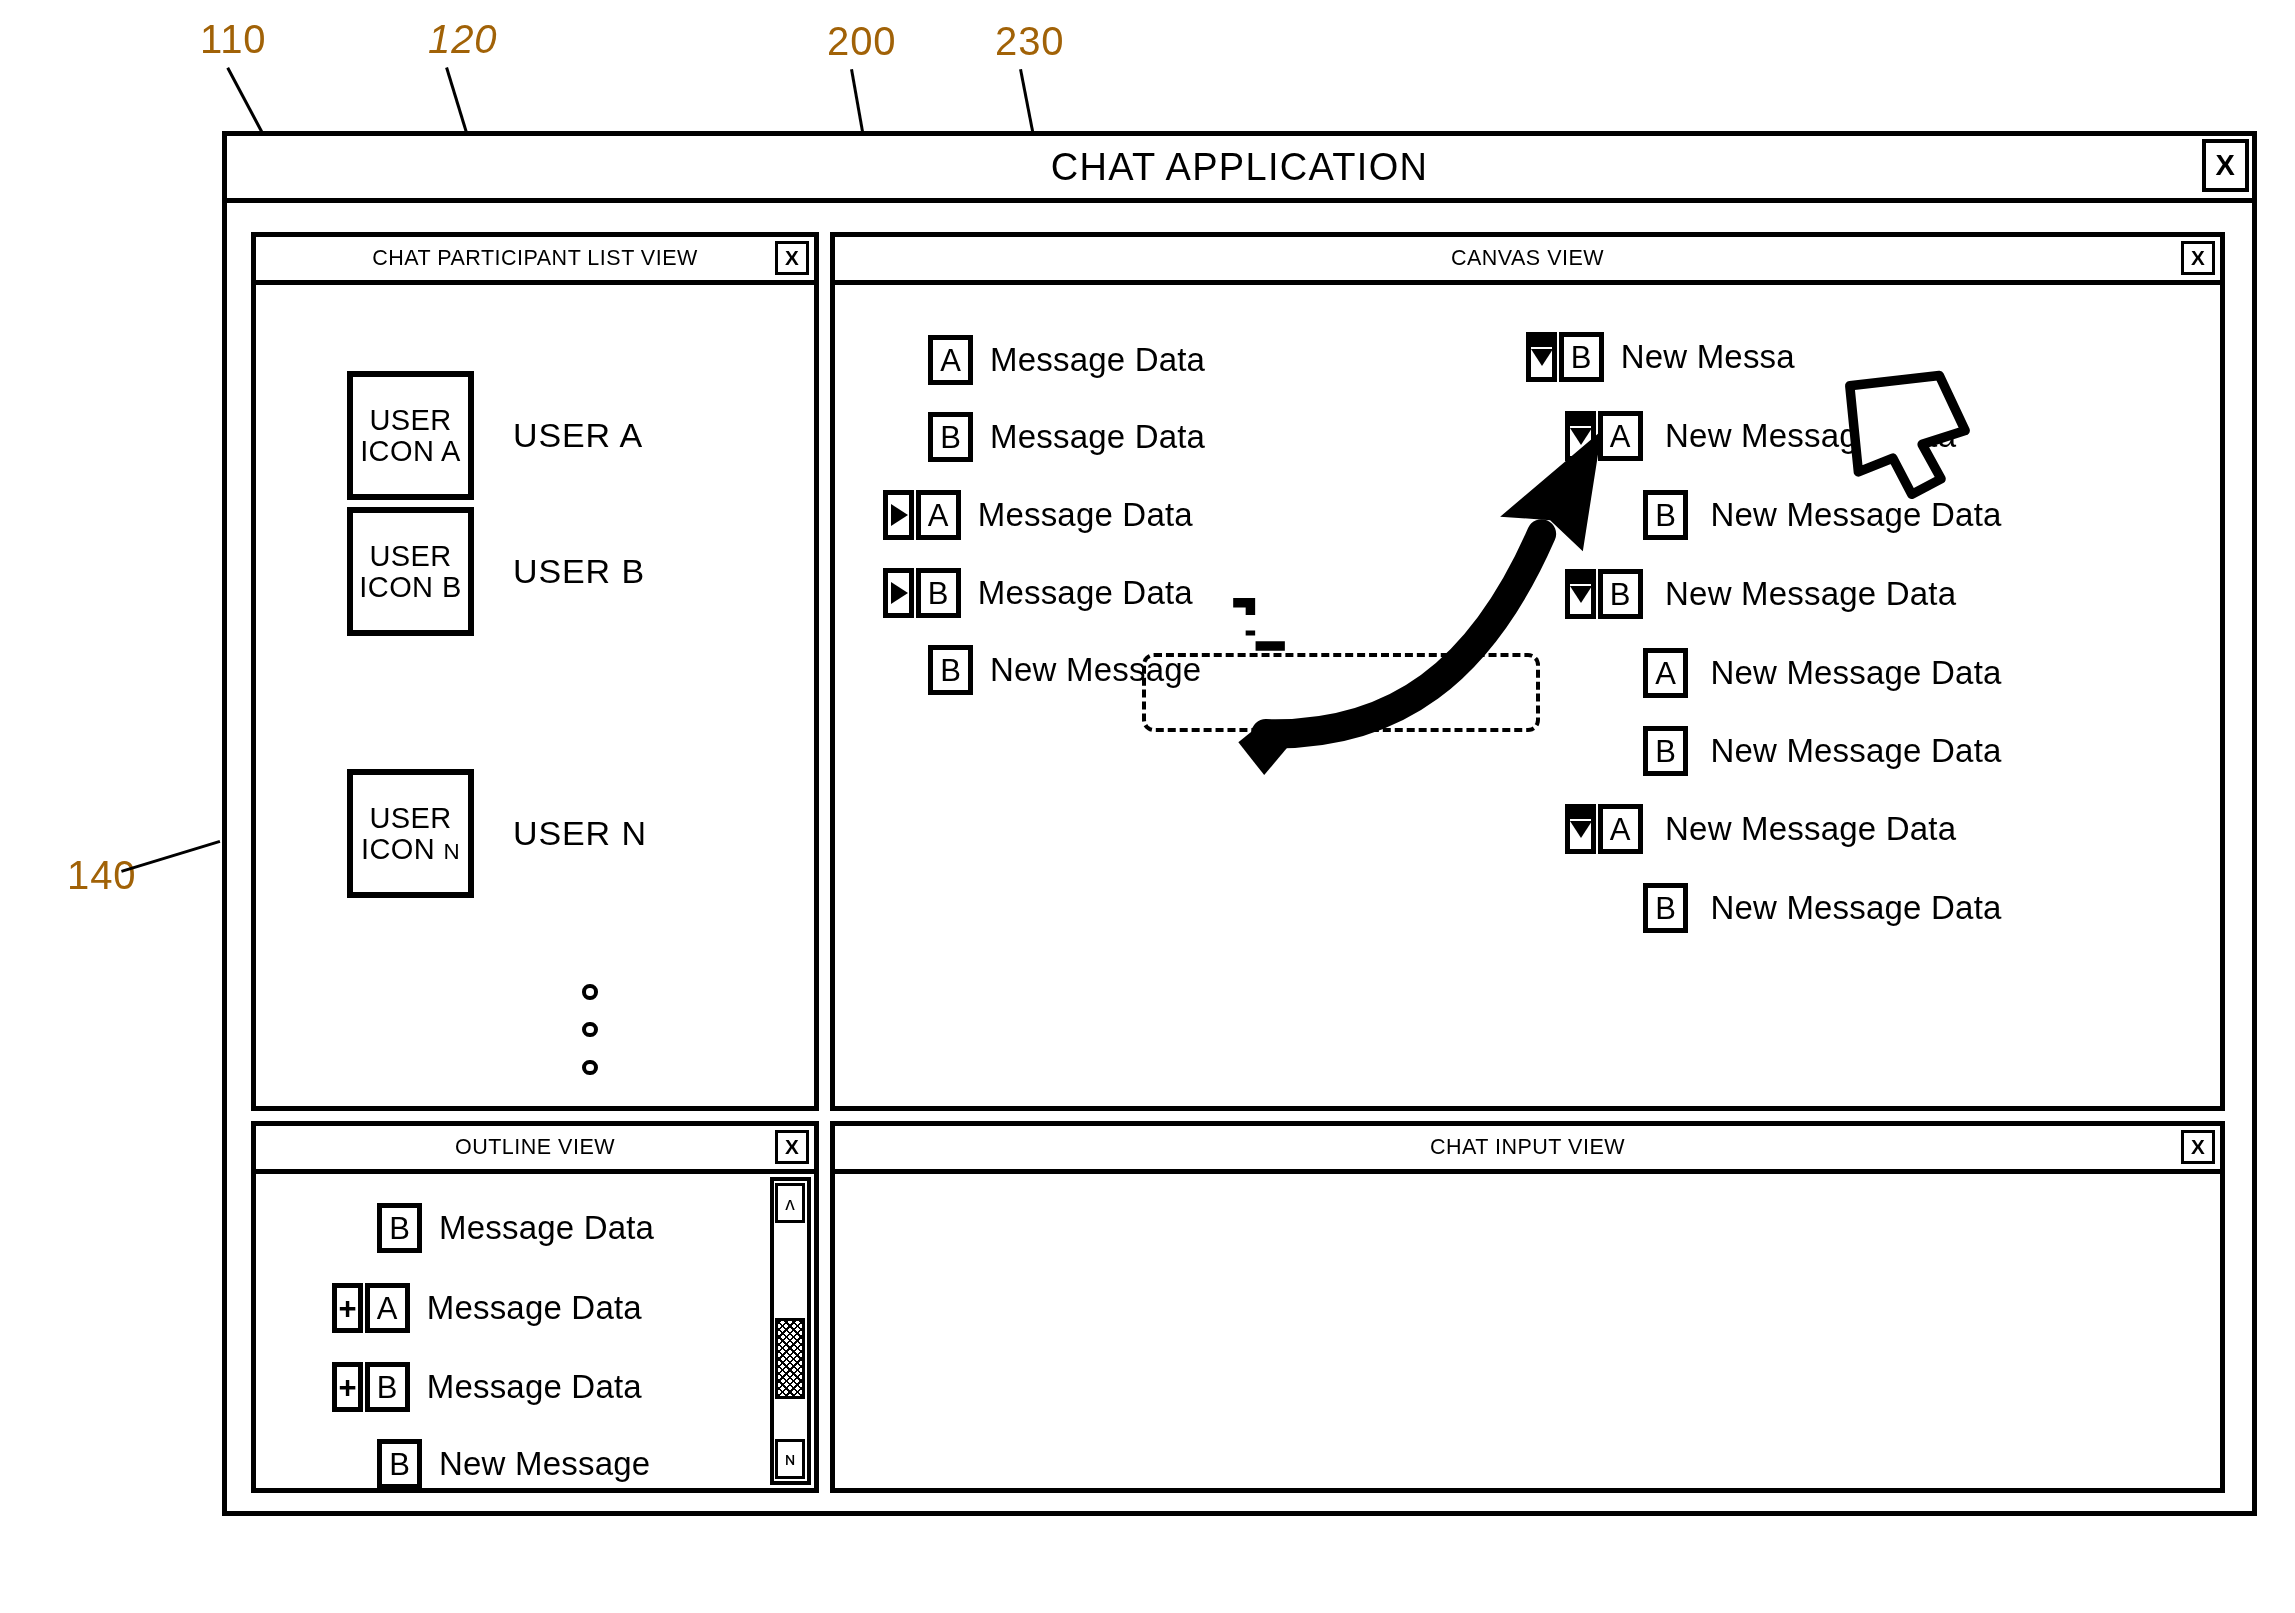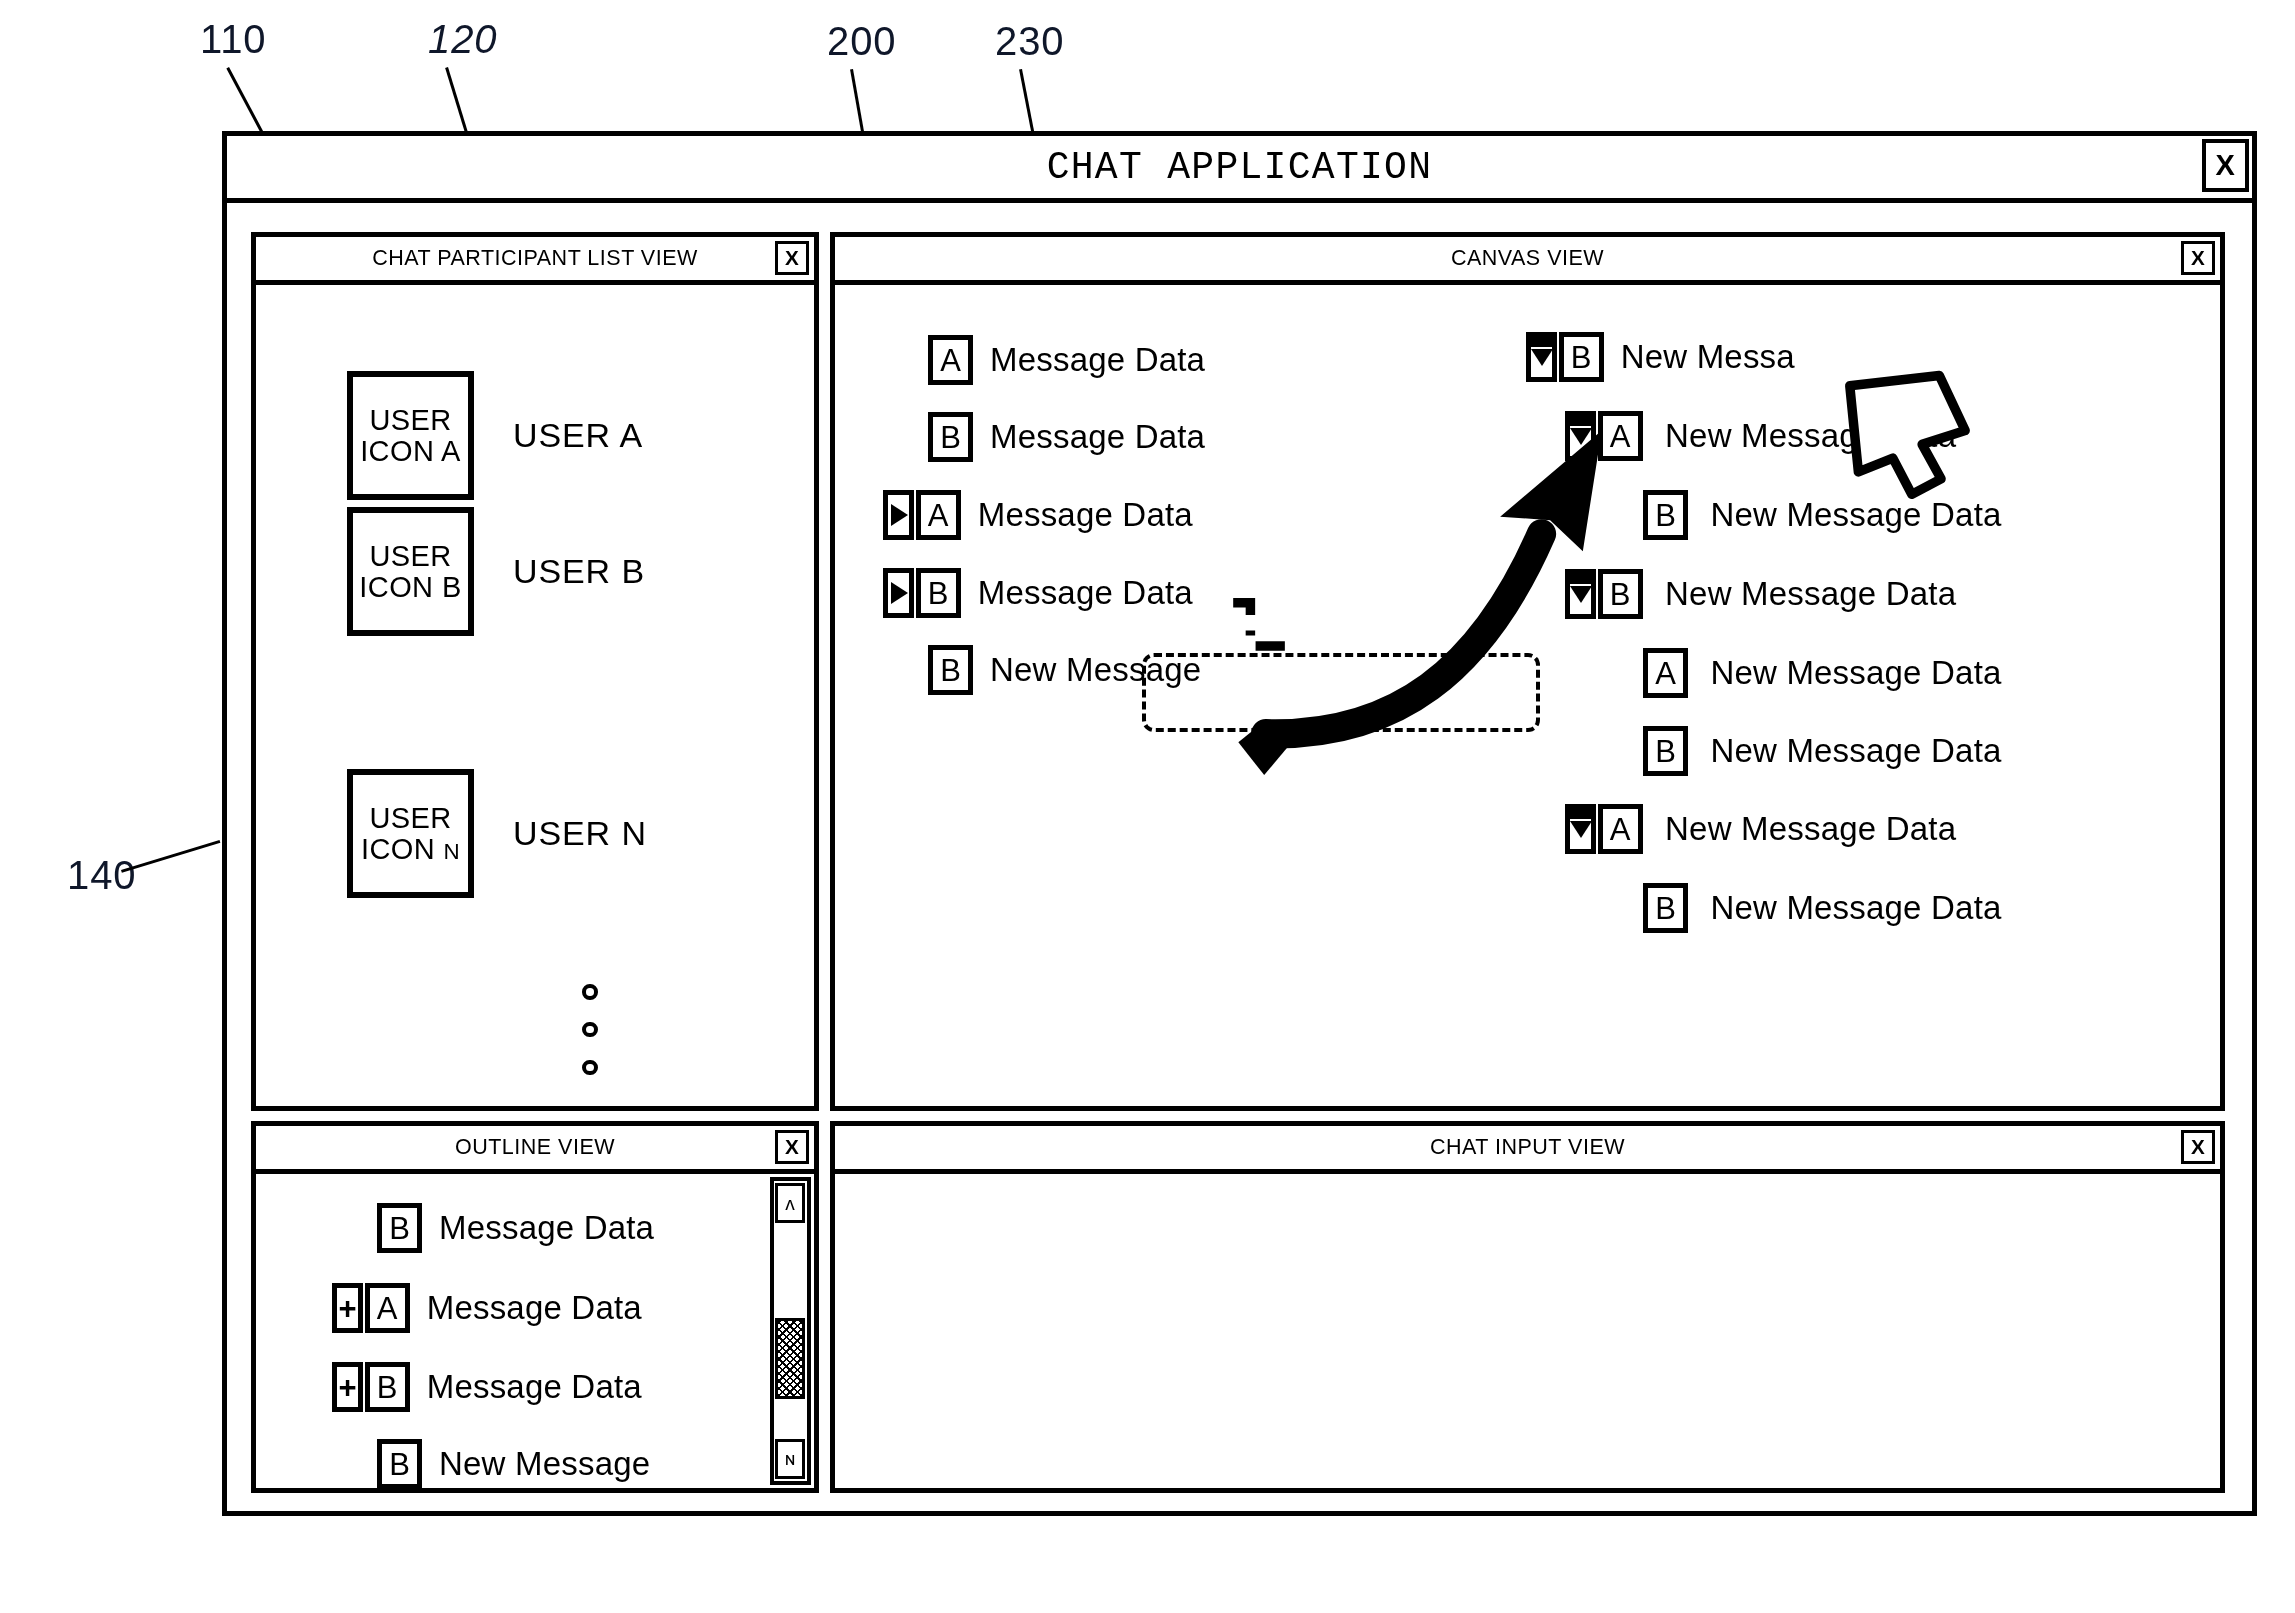--- a/index.html
+++ b/index.html
@@ -15,21 +15,21 @@
     color: #000000;
     overflow: hidden;
   }
 
   
   .ref-num {
     position: absolute;
     font-size: 40px;
     font-weight: 400;
     letter-spacing: 0.9px;
-    color: #0f172a;
+    color: #a16207;
     white-space: nowrap;
   }
   .lead-line {
     position: absolute;
     background: #000;
     transform-origin: 0 0;
   }
 
   
   #app-window {
@@ -45,21 +45,20 @@
   #app-titlebar {
     position: absolute;
     left: 0; top: 0;
     width: 100%;
     height: 67px;
     border-bottom: 5.2px solid #000;
     box-sizing: border-box;
     display: flex;
     align-items: center;
     justify-content: center;
-    font-family: Liberation Mono, monospace;
   }
   #app-title-text {
     font-size: 38px;
     letter-spacing: 1.3px;
   }
   .close-box {
     position: absolute;
     border: 4.3px solid #000;
     box-sizing: border-box;
     display: flex;

